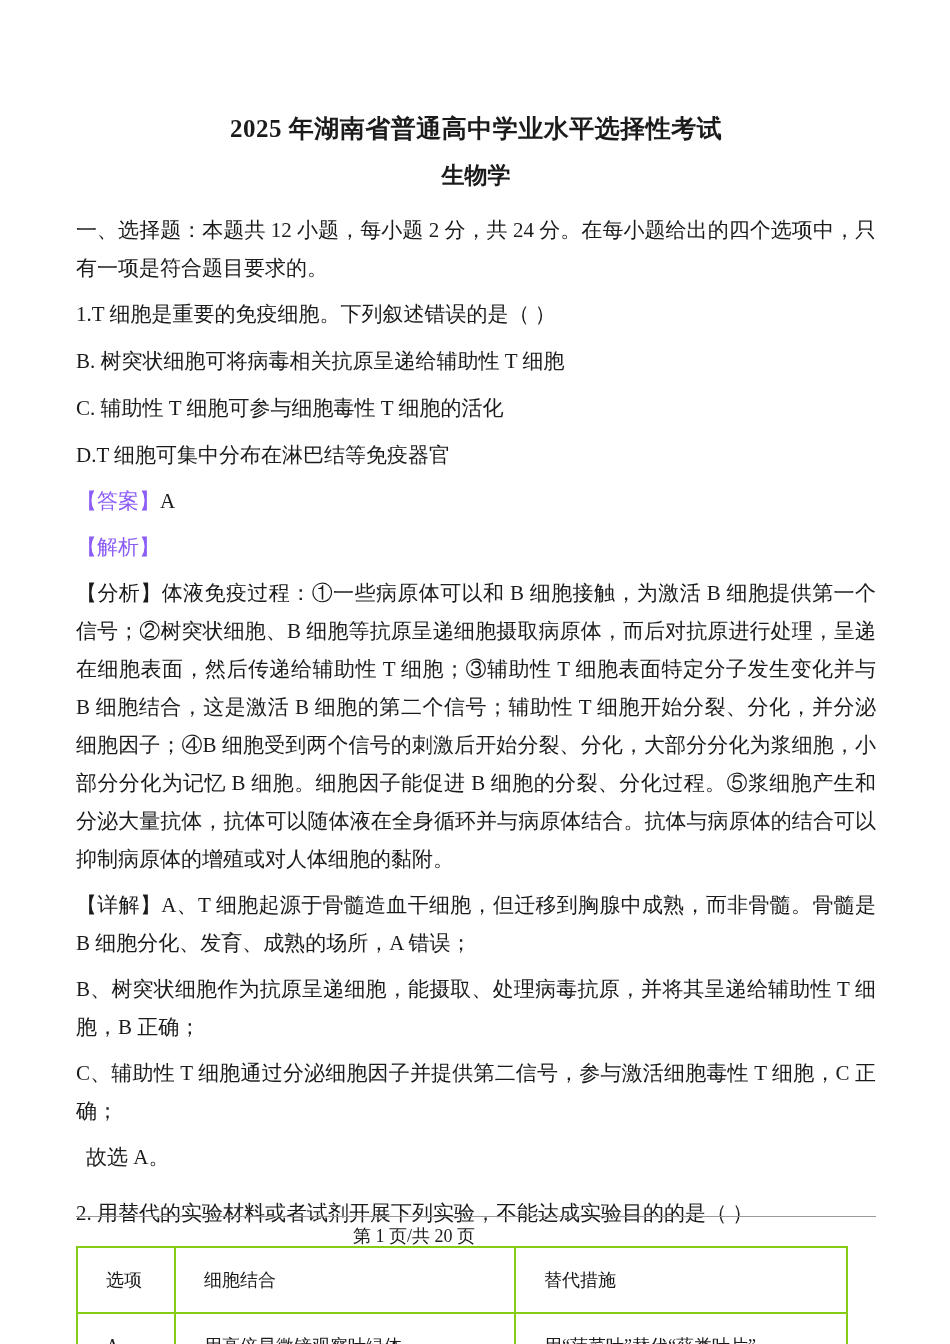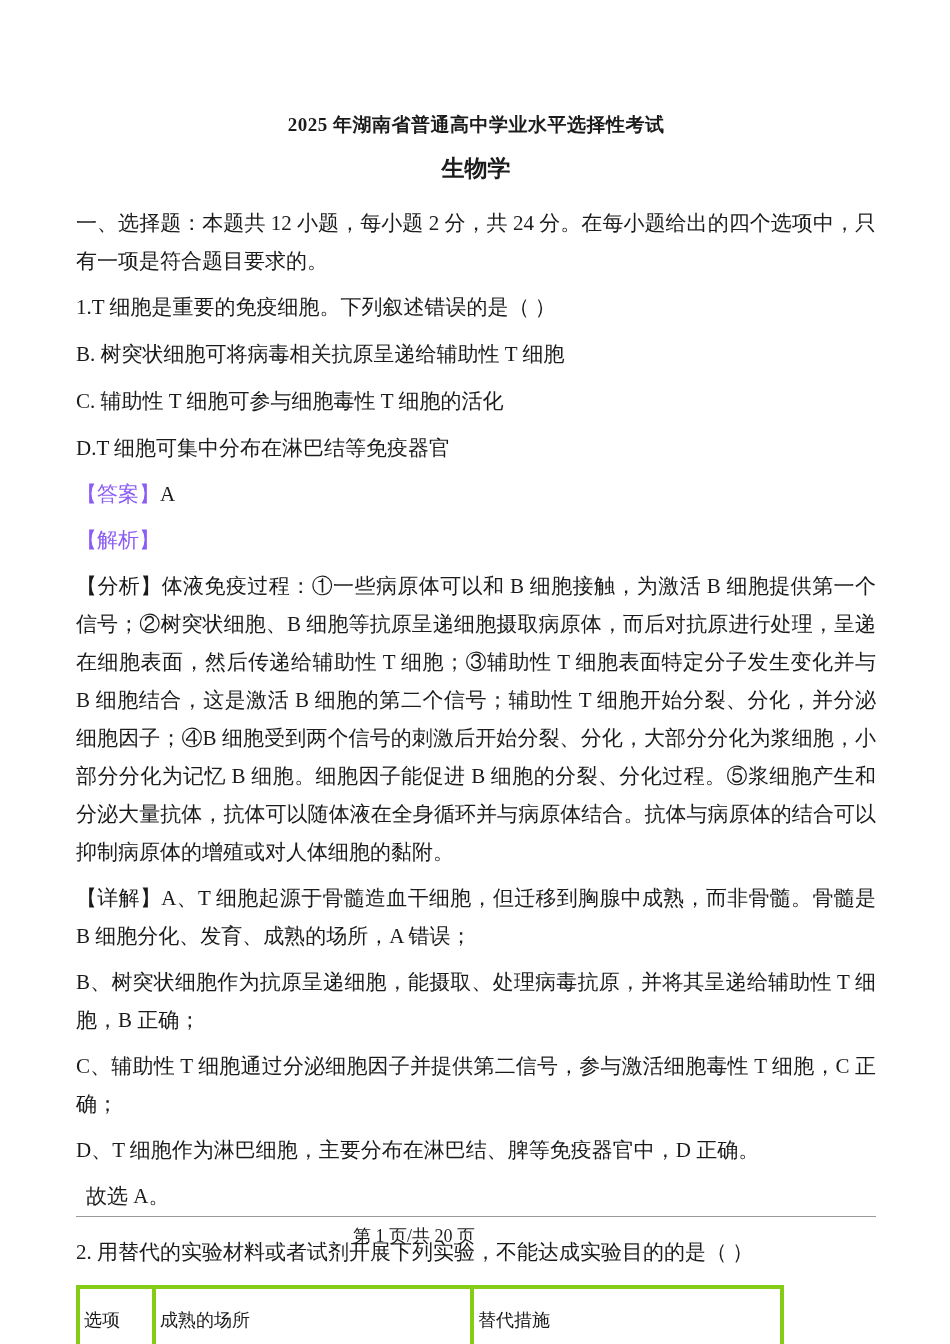--- a/index.html
+++ b/index.html
@@ -25,21 +25,21 @@
   .content {
     position: absolute;
     left: 76px;
     top: 0;
     width: 800px;
   }
 
   
   .doc-title {
     text-align: center;
-    font-size: 19px;
+    font-size: 25px;
     font-weight: bold;
     letter-spacing: 0.5px;
     margin: 0;
     padding-top: 113px;
     line-height: 1.25;
     font-family: "Liberation Serif", "DejaVu Serif", serif;
   }
   .doc-subtitle {
     text-align: center;
     font-size: 23px;
@@ -79,22 +79,22 @@
 
   
   .exp-table {
     border-collapse: collapse;
     width: 650px;
     margin-top: 14px;
     table-layout: fixed;
     font-size: 18px;
   }
   .exp-table td {
-    border: 4px solid #84cc16;
-    padding: 13px 10px 13px 4px;
+    border: 2px solid #84cc16;
+    padding: 13px 10px 13px 28px;
     vertical-align: middle;
     line-height: 1.5;
     height: 38px;
   }
   .exp-table td.c1 { width: 58px; }
   .exp-table td.c2 { width: 300px; }
   .exp-table td.c3 { width: 292px; }
 
   
   .footer-rule {
@@ -136,30 +136,29 @@
     <p class="para blk"><span class="blue">【答案】</span><span>A</span></p>
 
     <p class="para blk"><span class="blue">【解析】</span></p>
 
     <p class="para blk"><span>【分析】</span><span>体液免疫过程：①一些病原体可以和 B 细胞接触，为激活 B 细胞提供第一个信号；②树突状细胞、B 细胞等抗原呈递细胞摄取病原体，而后对抗原进行处理，呈递在细胞表面，然后传递给辅助性 T 细胞；③辅助性 T 细胞表面特定分子发生变化并与 B 细胞结合，这是激活 B 细胞的第二个信号；辅助性 T 细胞开始分裂、分化，并分泌细胞因子；④B 细胞受到两个信号的刺激后开始分裂、分化，大部分分化为浆细胞，小部分分化为记忆 B 细胞。细胞因子能促进 B 细胞的分裂、分化过程。⑤浆细胞产生和分泌大量抗体，抗体可以随体液在全身循环并与病原体结合。抗体与病原体的结合可以抑制病原体的增殖或对人体细胞的黏附。</span></p>
 
     <p class="para blk"><span>【详解】</span><span>A、T 细胞起源于骨髓造血干细胞，但迁移到胸腺中成熟，而非骨髓。骨髓是 B 细胞分化、发育、成熟的场所，A 错误；</span></p>
 
     <p class="para blk">B、树突状细胞作为抗原呈递细胞，能摄取、处理病毒抗原，并将其呈递给辅助性 T 细胞，B 正确；</p>
     <p class="para blk">C、辅助性 T 细胞通过分泌细胞因子并提供第二信号，参与激活细胞毒性 T 细胞，C 正确；</p>
-    <p class="para blk">D、T 细胞作为淋巴细胞，主要分布在淋巴结、脾等免疫器官中，D 正确。</p>
     <p class="para blk indent1">故选 A。</p>
 
     <p class="para blk" style="margin-top:18px">2. 用替代的实验材料或者试剂开展下列实验，不能达成实验目的的是（     ）</p>
 
     <table class="exp-table">
       <tbody>
         <tr>
           <td class="c1">选项</td>
-          <td class="c2">成熟的场所</td>
+          <td class="c2">细胞结合</td>
           <td class="c3">替代措施</td>
         </tr>
         <tr>
           <td class="c1">A</td>
           <td class="c2">用高倍显微镜观察叶绿体</td>
           <td class="c3">用“菠菜叶”替代“藓类叶片”</td>
         </tr>
 
       </tbody>
     </table>

